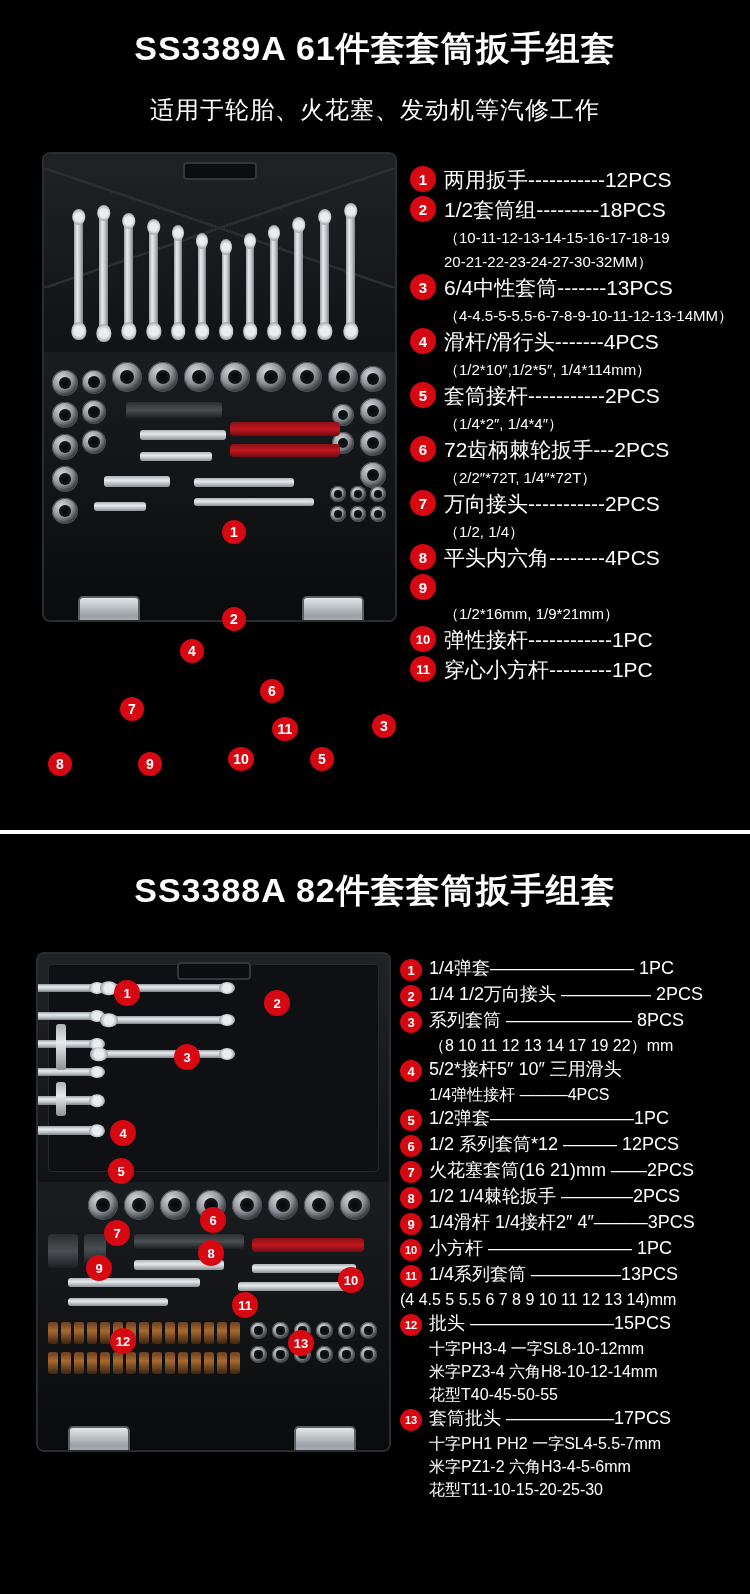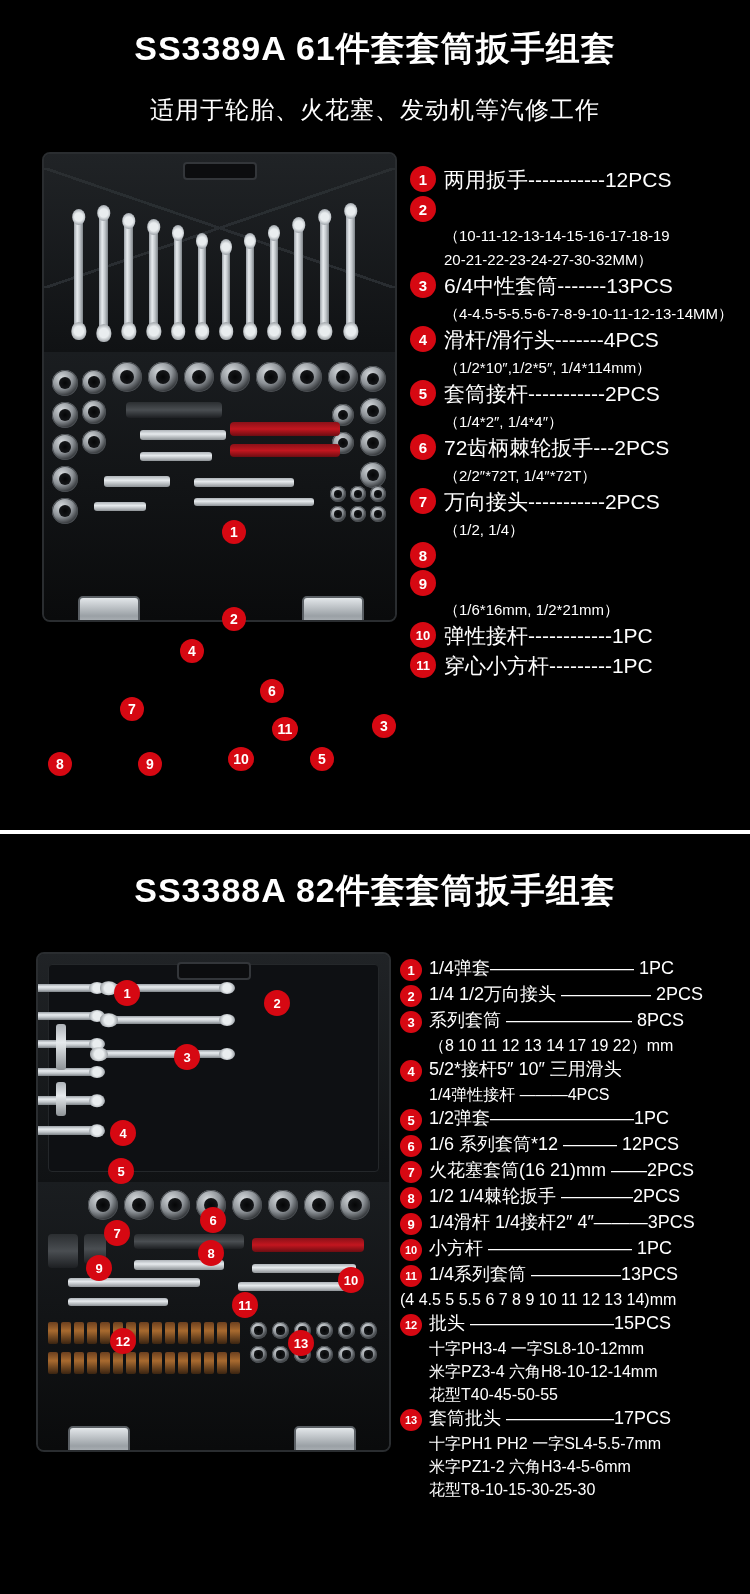--- a/index.html
+++ b/index.html
@@ -298,20 +298,21 @@
     </div>
 
     <div class="legend lg1" style="width:340px;">
       <div class="item">
         <div class="num">1</div>
         <div class="txt">两用扳手-----------12PCS</div>
       </div>
 
       <div class="item">
         <div class="num">2</div>
+        <div class="txt">1/2套筒组---------18PCS</div>
       </div>
       <div class="sub" style="white-space:pre-line;">（10-11-12-13-14-15-16-17-18-19
 20-21-22-23-24-27-30-32MM）</div>
 
       <div class="item">
         <div class="num">3</div>
         <div class="txt">6/4中性套筒-------13PCS</div>
       </div>
       <div class="sub">（4-4.5-5-5.5-6-7-8-9-10-11-12-13-14MM）</div>
 
@@ -334,26 +335,27 @@
       <div class="sub">（2/2″*72T, 1/4″*72T）</div>
 
       <div class="item">
         <div class="num">7</div>
         <div class="txt">万向接头-----------2PCS</div>
       </div>
       <div class="sub">（1/2, 1/4）</div>
 
       <div class="item">
         <div class="num">8</div>
+        <div class="txt">平头内六角--------4PCS</div>
       </div>
 
       <div class="item">
         <div class="num">9</div>
       </div>
-      <div class="sub">（1/6*16mm, 1/2*21mm）</div>
+      <div class="sub">（1/2*16mm, 1/9*21mm）</div>
 
       <div class="item">
         <div class="num" style="font-size:13px;">10</div>
         <div class="txt">弹性接杆------------1PC</div>
       </div>
 
       <div class="item">
         <div class="num" style="font-size:13px;">11</div>
         <div class="txt">穿心小方杆---------1PC</div>
       </div>
@@ -540,21 +542,21 @@
       </div>
       <div class="sub">1/4弹性接杆             ———4PCS</div>
 
       <div class="item">
         <div class="num">5</div>
         <div class="txt">1/2弹套————————1PC</div>
       </div>
 
       <div class="item">
         <div class="num">6</div>
-        <div class="txt">1/6 系列套筒*12 ——— 12PCS</div>
+        <div class="txt">1/2 系列套筒*12 ——— 12PCS</div>
       </div>
 
       <div class="item">
         <div class="num">7</div>
         <div class="txt">火花塞套筒(16 21)mm ——2PCS</div>
       </div>
 
       <div class="item">
         <div class="num">8</div>
         <div class="txt">1/2 1/4棘轮扳手 ————2PCS</div>
@@ -583,16 +585,16 @@
       <div class="sub" style="white-space:pre-line;">十字PH3-4 一字SL8-10-12mm
 米字PZ3-4 六角H8-10-12-14mm
 花型T40-45-50-55</div>
 
       <div class="item">
         <div class="num" style="font-size:11px;">13</div>
         <div class="txt">套筒批头 ——————17PCS</div>
       </div>
       <div class="sub" style="white-space:pre-line;">十字PH1 PH2 一字SL4-5.5-7mm
 米字PZ1-2 六角H3-4-5-6mm
-花型T8-10-15-30-25-30</div>
+花型T11-10-15-20-25-30</div>
     </div>
   </div>
 </div>
 
 </body></html>

